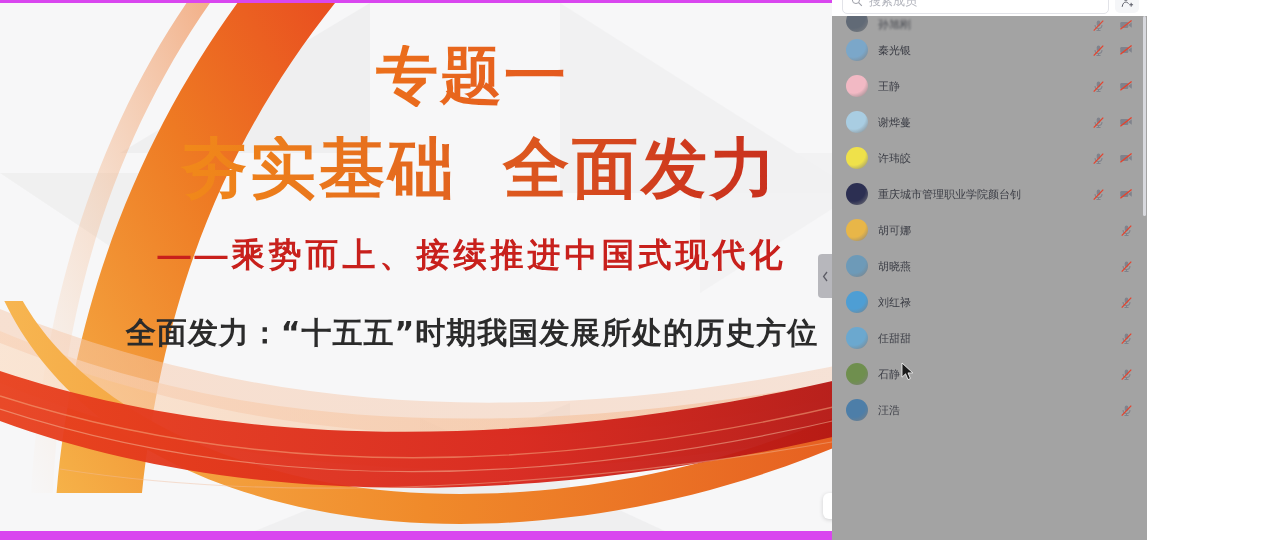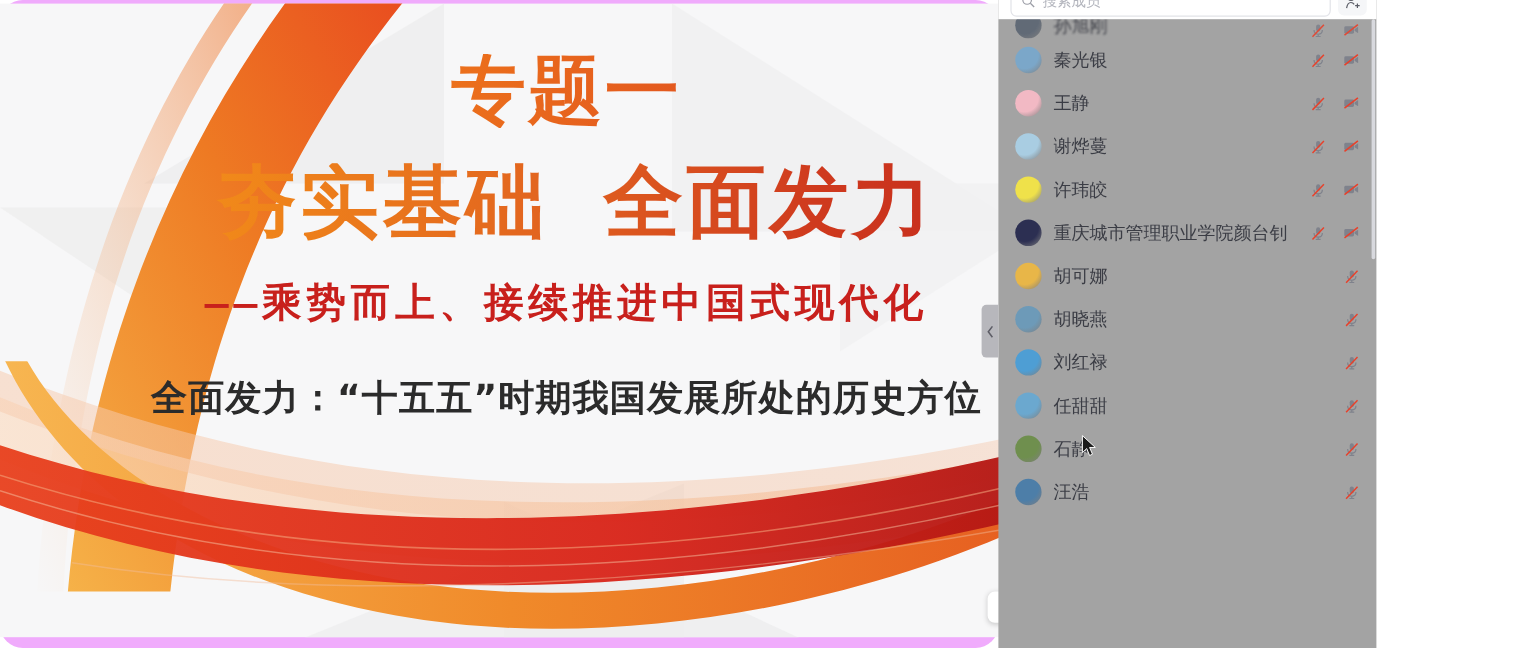--- a/index.html
+++ b/index.html
@@ -2,21 +2,21 @@
 <html><head>
 <meta charset="utf-8">
 <style>
   * { margin:0; padding:0; box-sizing:border-box; }
   html,body { width:1265px; height:540px; overflow:hidden;
     font-family:"Liberation Sans","DejaVu Sans",sans-serif; background:#fff; }
 
   .app { position:relative; width:1265px; height:540px; display:flex; background:#fff; }
 
   
-  .stage { position:relative; width:832px; height:540px; background:#f0abfc;border-radius:19px; }
+  .stage { position:relative; width:832px; height:540px; background:#d946ef; }
 
   .slide { position:absolute; left:0; top:3px; width:944px; height:528px;
     background:#f7f7f8; overflow:hidden; }
 
   
   .facets { position:absolute; inset:0; }
   .facets i { position:absolute; display:block; background:#ececed; opacity:.85; }
   .f1 { width:0; height:0; border-left:250px solid transparent; border-bottom:150px solid #ededee;
         left:120px; top:0; background:none !important; }
   .f2 { width:0; height:0; border-right:300px solid transparent; border-bottom:190px solid #f0f0f1;
@@ -48,21 +48,21 @@
 
   .t-line2 { position:absolute; left:0; top:133px; width:944px;
     font-size:66px; font-weight:700; letter-spacing:3px; line-height:1;
     background:linear-gradient(95deg,#f5a21a 0%,#f0861a 22%,#e2641f 48%,#cf3a1e 72%,#bd1f1a 100%);
     -webkit-background-clip:text; background-clip:text; color:transparent;
     font-family:"DejaVu Sans","Liberation Sans",sans-serif;padding-left:16px; }
   .t-line2 .gap { display:inline-block; width:46px; }
 
   .t-line3 { position:absolute; left:0; top:235px; width:944px;
     font-size:33px; font-weight:700; letter-spacing:4px; line-height:1;
-    color:#c8201c; font-family:Liberation Mono, monospace; }
+    color:#c8201c; font-family:Liberation Sans, sans-serif; }
 
   .t-line4 { position:absolute; left:0; top:315px; width:944px;
     font-size:30px; font-weight:700; letter-spacing:1px; line-height:1;
     color:#2b2b2b; font-family:"DejaVu Sans","Liberation Sans",sans-serif; }
 
   
   .slide-toolbar { position:absolute; right:14px; bottom:12px; display:flex; gap:20px;
     align-items:center; }
   .tb-btn { height:26px; background:#fff; border-radius:6px;
     box-shadow:0 1px 4px rgba(0,0,0,.16); display:flex; align-items:center;
@@ -91,21 +91,21 @@
   .search-box input::placeholder { color:#b3b5bd; }
   .add-btn { width:24px; height:24px; border-radius:5px; background:#f5f6f8;
     display:flex; align-items:center; justify-content:center; cursor:pointer; flex:none; }
 
   .member-list { position:absolute; left:0; top:14px; width:315px; height:526px;
     overflow:hidden; }
   .member { height:36px; display:flex; align-items:center; padding:0 14px 0 14px;
     gap:10px; cursor:pointer; }
   .avatar { width:22px; height:22px; border-radius:50%; flex:none; overflow:hidden;
     position:relative; background:#cfd3da; }
-  .mname { flex:1; font-size:15px; color:#3b3d45; white-space:nowrap;
+  .mname { flex:1; font-size:11px; color:#3b3d45; white-space:nowrap;
     overflow:hidden; text-overflow:ellipsis;
     font-family:Liberation Serif, serif; }
   .m-icons { display:flex; align-items:center; gap:14px; flex:none; }
 
   .first-cut { height:18px; overflow:hidden; align-items:flex-end; opacity:.9; }
   .first-cut .mname { filter:blur(1.1px); }
 
   
   .scroll-strip { position:absolute; right:1px; top:16px; width:3px; height:200px;
     background:#d8d9de; border-radius:2px; }

